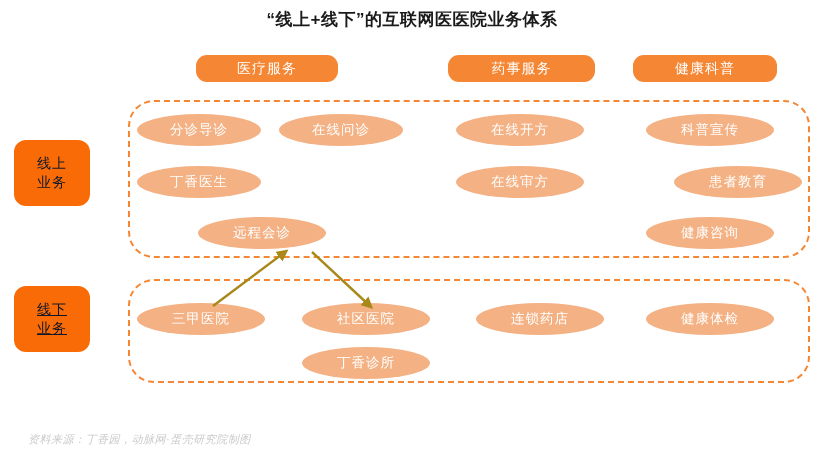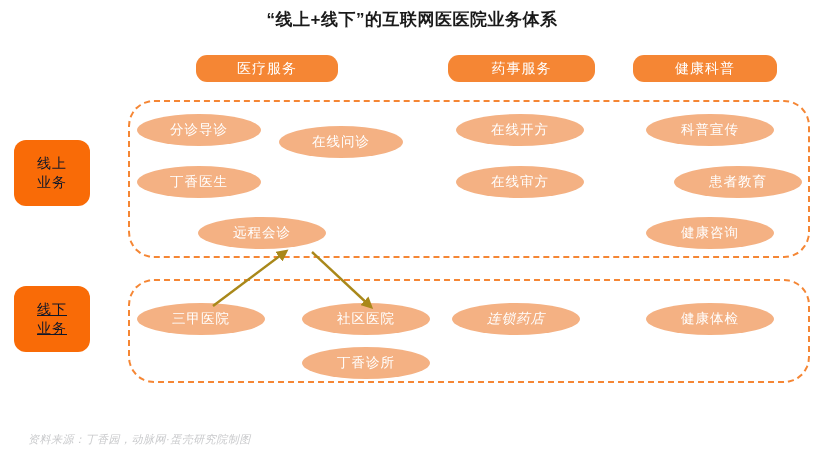--- a/index.html
+++ b/index.html
@@ -131,32 +131,32 @@
     <div>
       <span>线下</span>
       <span>业务</span>
     </div>
   </div>
 
   <div class="group-box" style="left:128px;top:100px;width:682px;height:158px;"></div>
   <div class="group-box" style="left:128px;top:279px;width:682px;height:104px;"></div>
 
   <div class="pill" style="left:137px;top:114px;width:124px;height:32px;">分诊导诊</div>
-  <div class="pill" style="left:279px;top:126px;width:124px;height:32px;">在线问诊</div>
+  <div class="pill" style="left:279px;top:114px;width:124px;height:32px;">在线问诊</div>
   <div class="pill" style="left:456px;top:114px;width:128px;height:32px;">在线开方</div>
   <div class="pill" style="left:646px;top:114px;width:128px;height:32px;">科普宣传</div>
   <div class="pill" style="left:137px;top:166px;width:124px;height:32px;">丁香医生</div>
   <div class="pill" style="left:456px;top:166px;width:128px;height:32px;">在线审方</div>
   <div class="pill" style="left:674px;top:166px;width:128px;height:32px;">患者教育</div>
   <div class="pill" style="left:198px;top:217px;width:128px;height:32px;">远程会诊</div>
   <div class="pill" style="left:646px;top:217px;width:128px;height:32px;">健康咨询</div>
 
   <div class="pill" style="left:137px;top:303px;width:128px;height:32px;">三甲医院</div>
   <div class="pill" style="left:302px;top:303px;width:128px;height:32px;">社区医院</div>
-  <div class="pill" style="left:452px;top:303px;width:128px;height:32px;font-style:italic;">连锁药店</div>
+  <div class="pill" style="left:476px;top:303px;width:128px;height:32px;">连锁药店</div>
   <div class="pill" style="left:646px;top:303px;width:128px;height:32px;">健康体检</div>
   <div class="pill" style="left:302px;top:347px;width:128px;height:32px;">丁香诊所</div>
 
   <svg id="arrows" viewBox="0 0 824 464">
     <defs>
       <marker id="head" markerWidth="5" markerHeight="5" refX="3.2" refY="2.5" orient="auto">
         <path d="M0,0 L5,2.5 L0,5 z" fill="#A9881A"></path>
       </marker>
     </defs>
     <line x1="213" y1="306" x2="285" y2="252" stroke="#A9881A" stroke-width="2.4" marker-end="url(#head)"></line>

